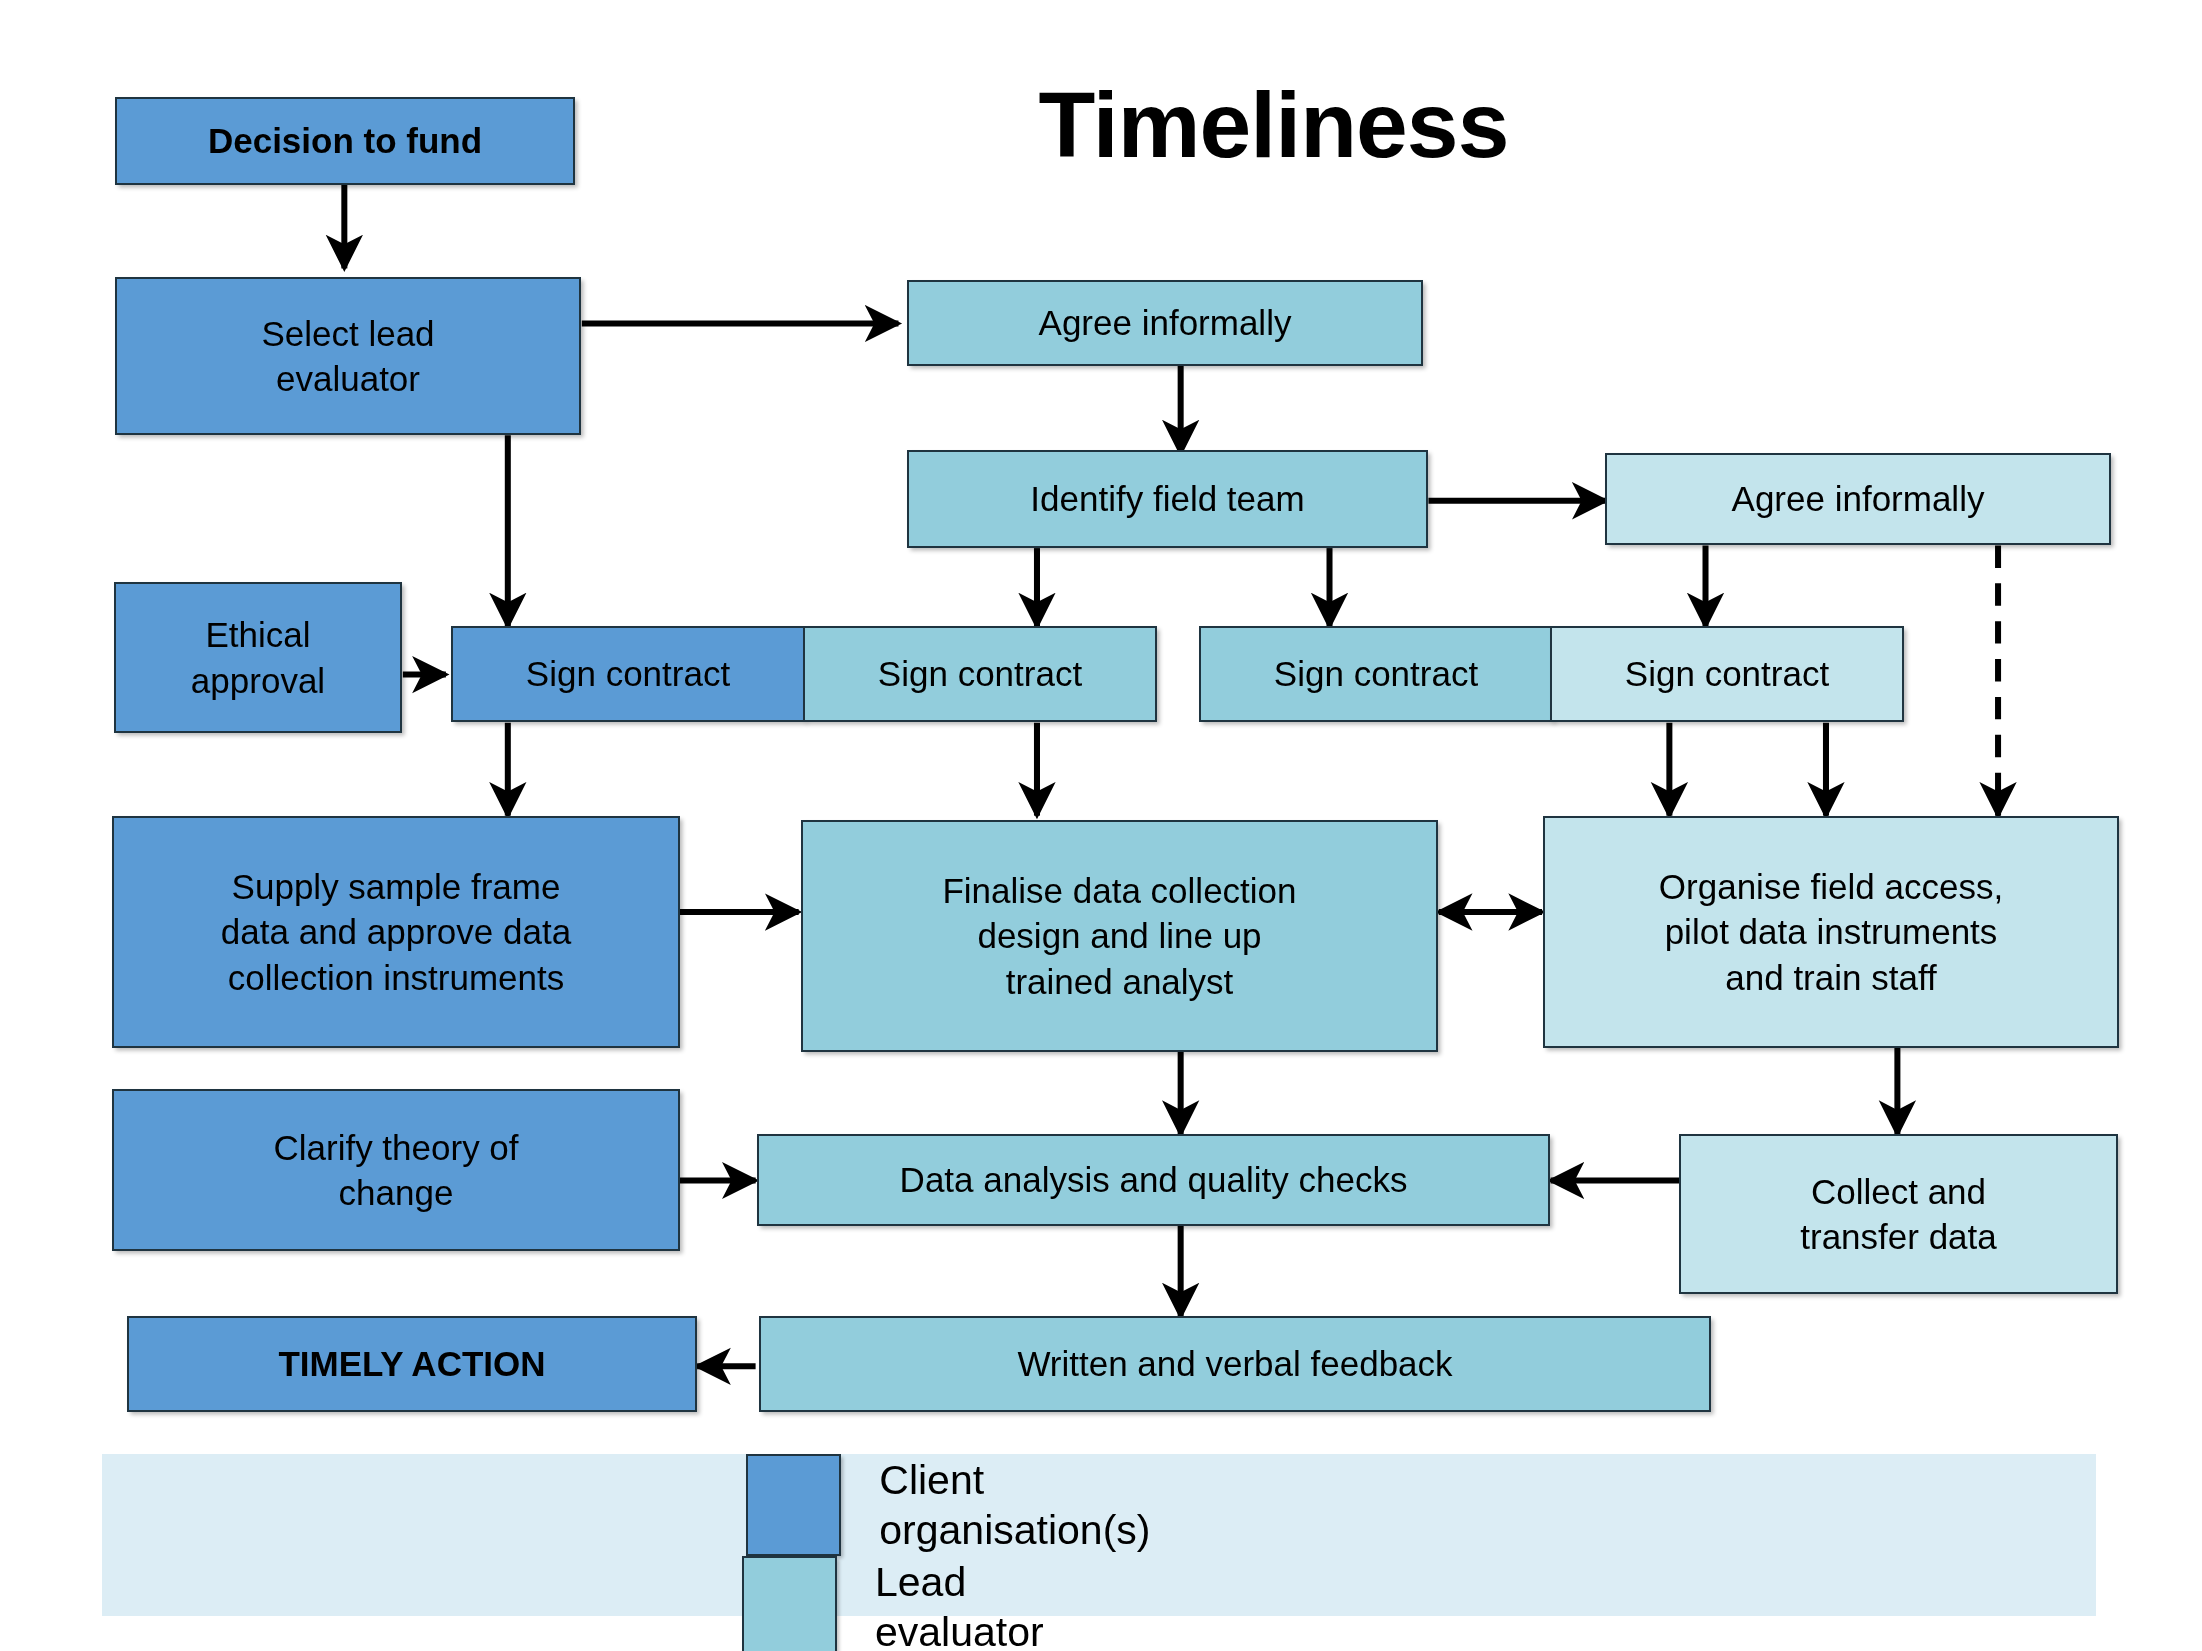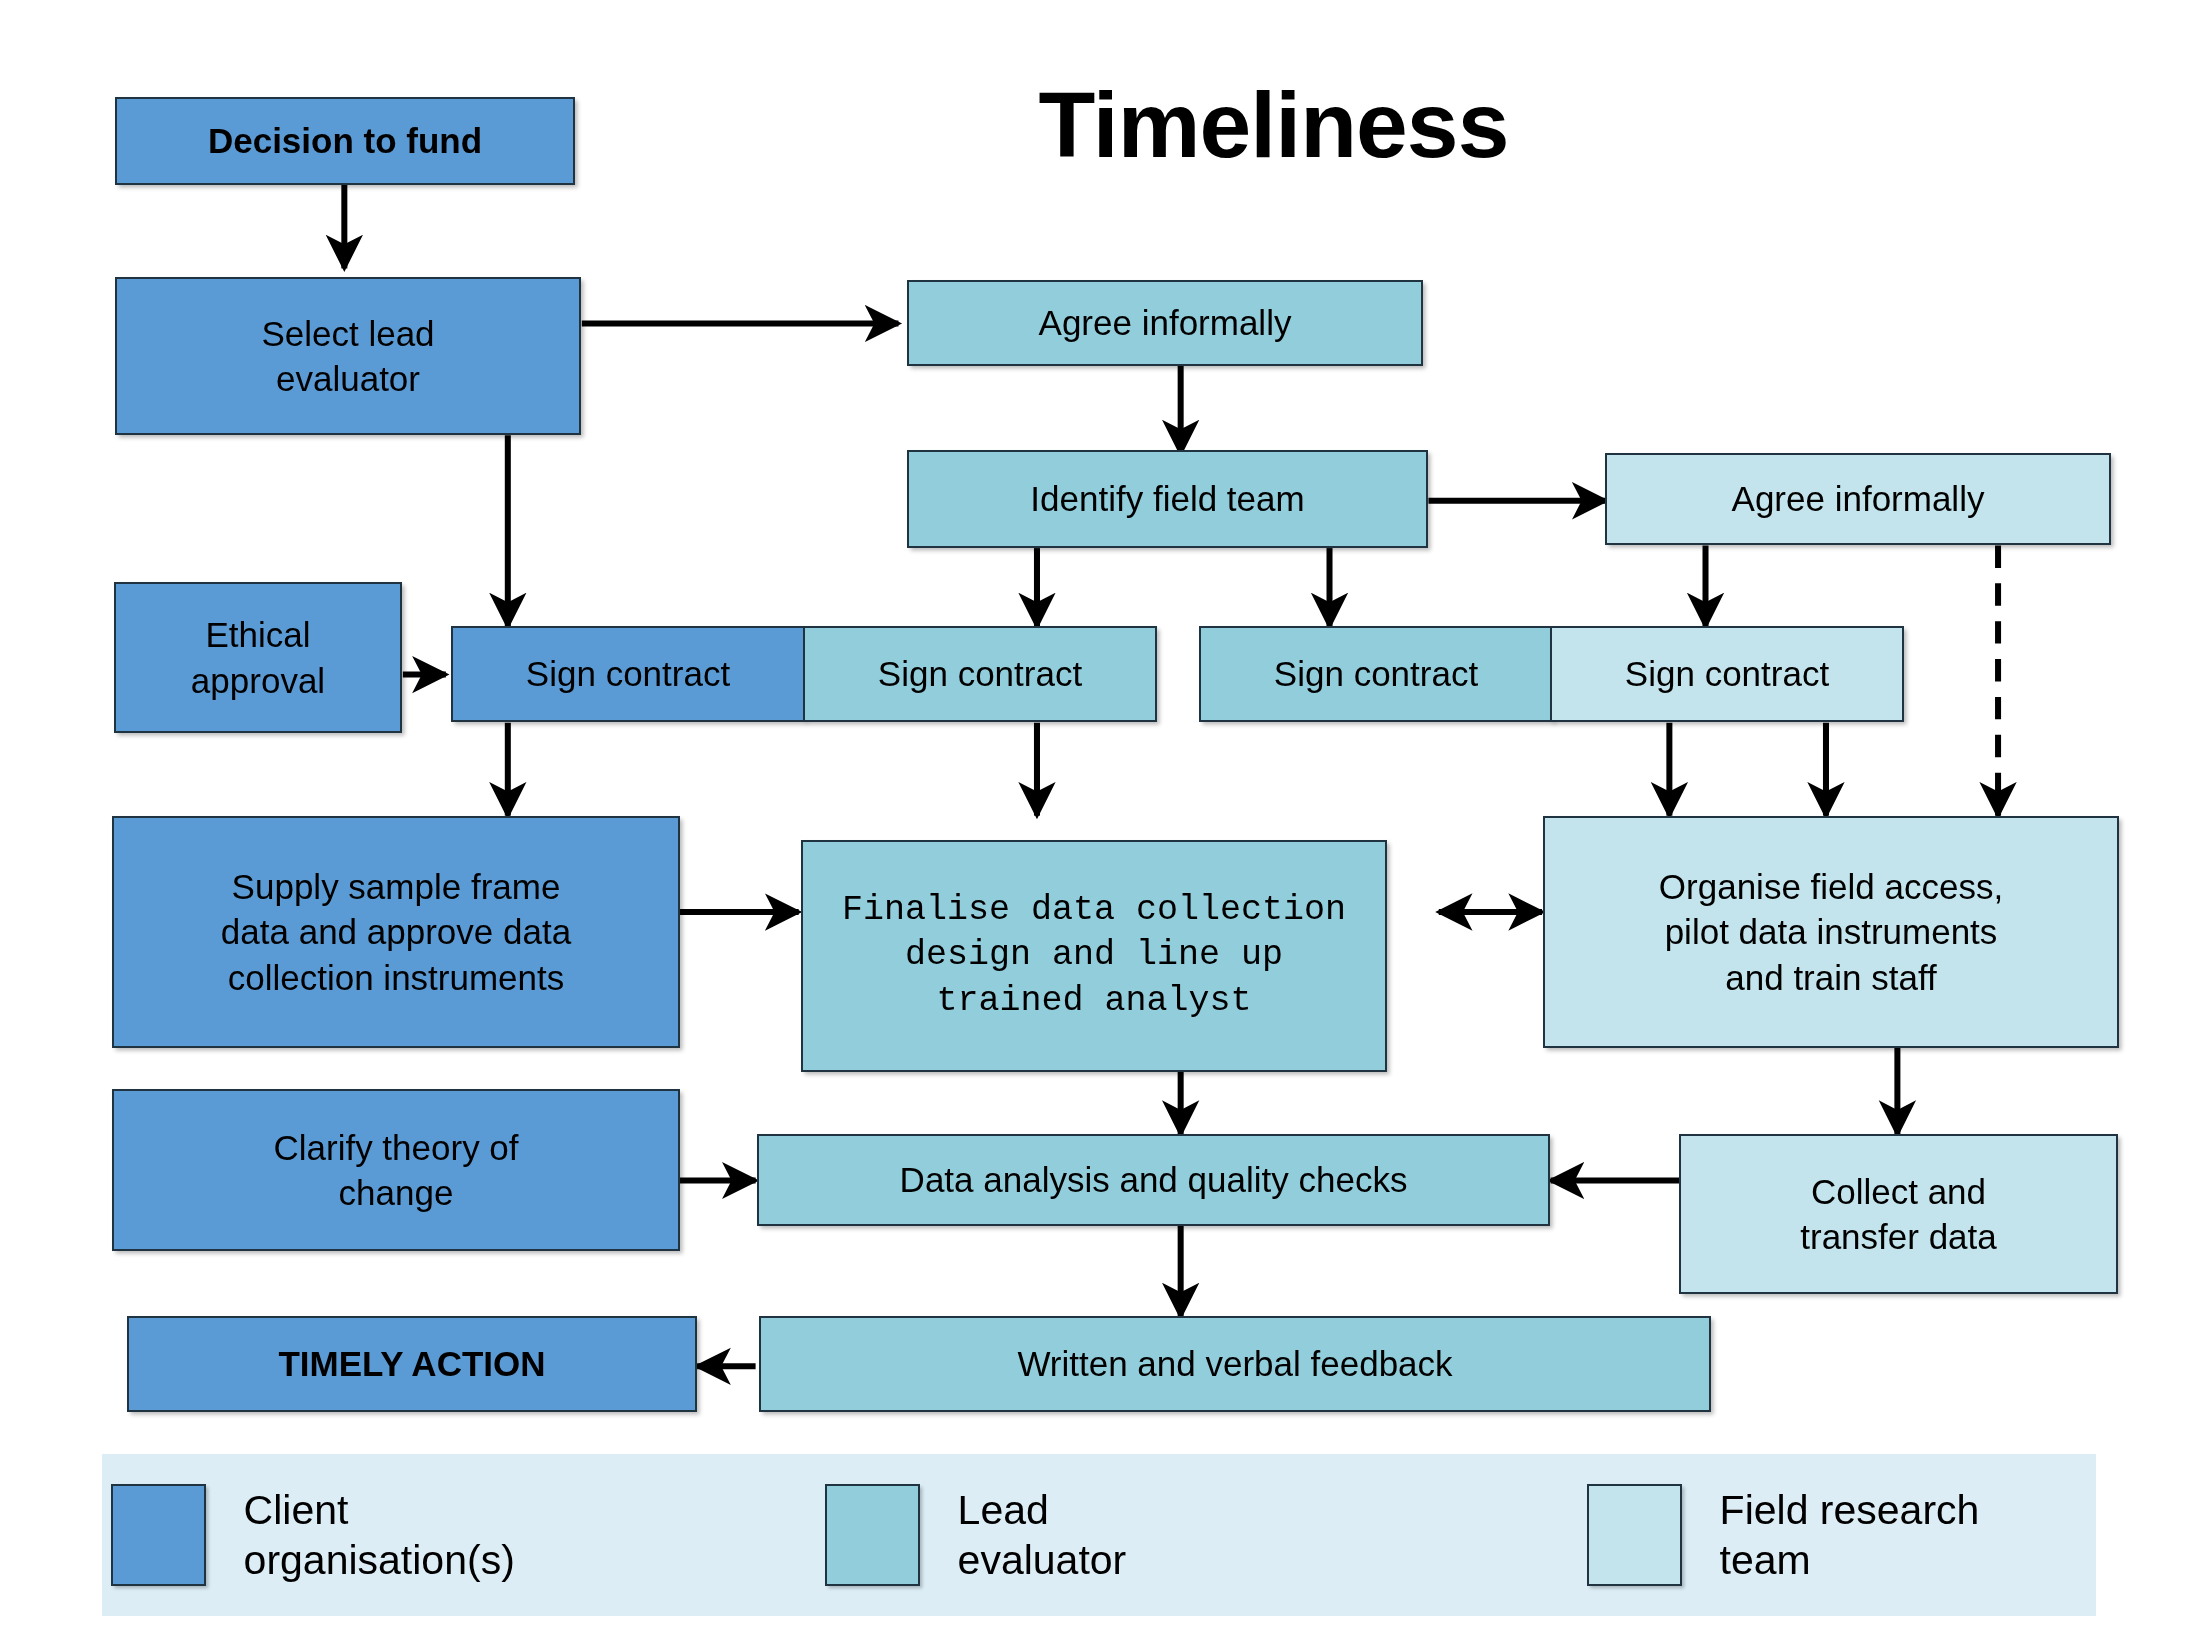--- a/index.html
+++ b/index.html
@@ -62,20 +62,21 @@
   
   #legend {
     position: absolute;
     left: 102px;
     top: 1454px;
     width: 1994px;
     height: 162px;
     background: #DCEDF5;
     display: flex;
     align-items: center;
+    flex-direction: column;
   }
   .legend-item {
     display: flex;
     align-items: center;
     box-sizing: border-box;
   }
   .legend-swatch {
     width: 91px;
     height: 98px;
     border: 2.6px solid #1f3440;
@@ -198,21 +199,21 @@
   <div class="node c-field" style="left:1550px; top:626px; width:354px; height:96px;">
     <span>Sign contract</span>
   </div>
 
   <div class="node c-client" style="left:112px; top:816px; width:568px; height:232px; white-space:pre-line;">
     <span>Supply sample frame
 data and approve data
 collection instruments</span>
   </div>
 
-  <div class="node c-lead" style="left:801px; top:840px; width:586px; height:232px; white-space:pre-line;font-family:Liberation Mono, monospace;">
+  <div class="node c-lead" style="left:801px; top:820px; width:637px; height:232px; white-space:pre-line;">
     <span>Finalise data collection
 design and line up
 trained analyst</span>
   </div>
 
   <div class="node c-field" style="left:1543px; top:816px; width:576px; height:232px; white-space:pre-line;">
     <span>Organise field access,
 pilot data instruments
 and train staff</span>
   </div>

